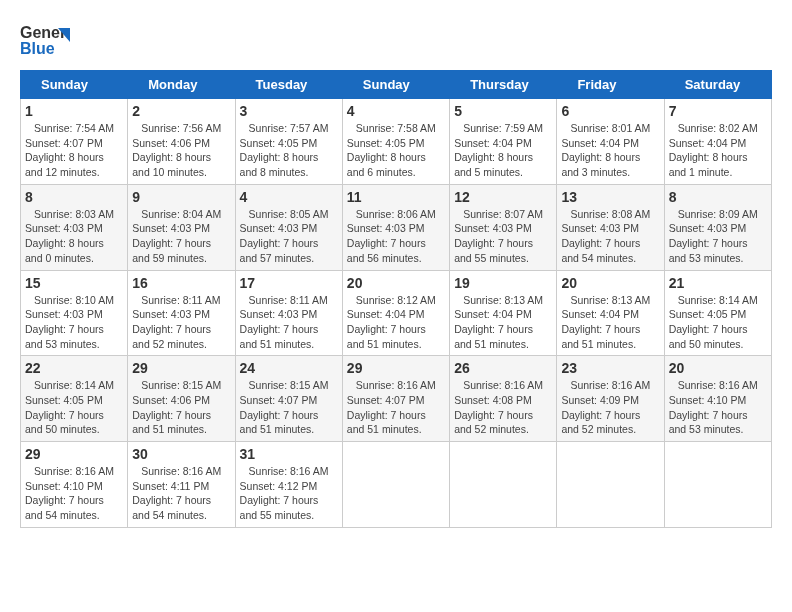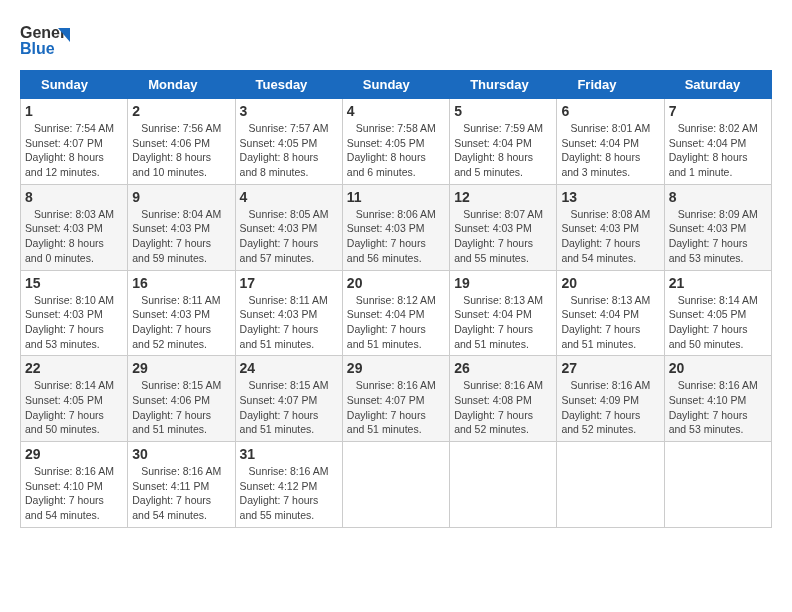--- a/index.html
+++ b/index.html
@@ -213,21 +213,21 @@
       </td>
         <td>
         <span class="day-number">29</span>
         <span class="day-detail">Sunrise: 8:16 AM<br>Sunset: 4:07 PM<br>Daylight: 7 hours and 51 minutes.</span>
       </td>
         <td>
         <span class="day-number">26</span>
         <span class="day-detail">Sunrise: 8:16 AM<br>Sunset: 4:08 PM<br>Daylight: 7 hours and 52 minutes.</span>
       </td>
         <td>
-        <span class="day-number">27</span>
+        <span class="day-number">23</span>
         <span class="day-detail">Sunrise: 8:16 AM<br>Sunset: 4:09 PM<br>Daylight: 7 hours and 52 minutes.</span>
       </td>
         <td>
         <span class="day-number">20</span>
         <span class="day-detail">Sunrise: 8:16 AM<br>Sunset: 4:10 PM<br>Daylight: 7 hours and 53 minutes.</span>
       </td>
       </tr>
       <tr>
         <td>
         <span class="day-number">29</span>

